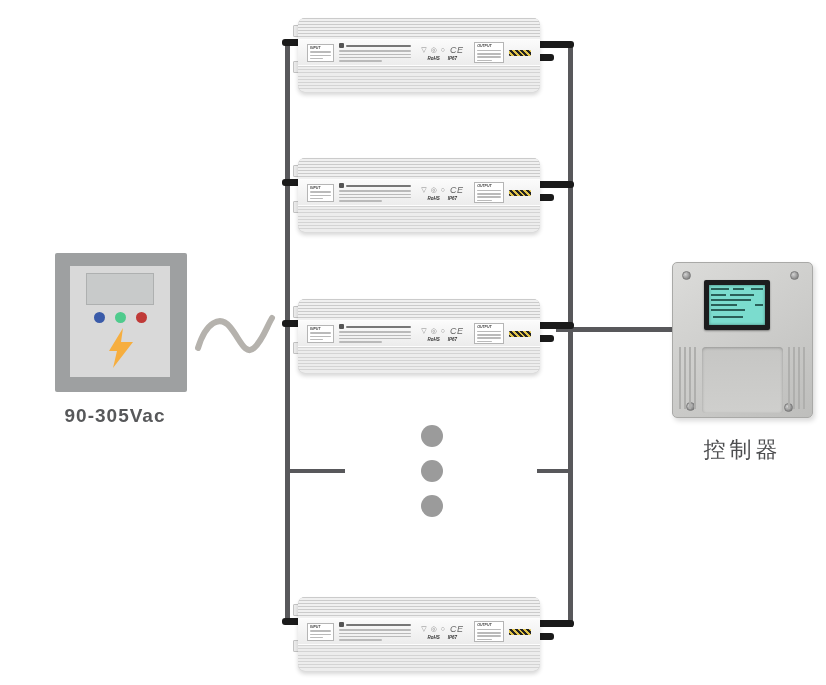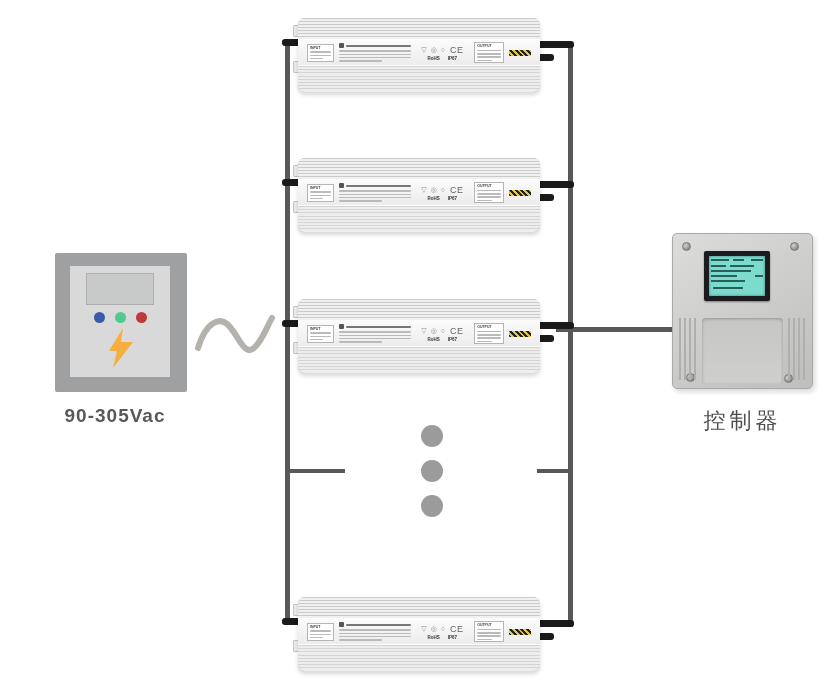--- a/index.html
+++ b/index.html
@@ -43,21 +43,21 @@
   .tab{position:absolute;left:11px;width:8px;height:10px;background:#ECECEC;border:1px solid #C4C4C4;border-radius:1px;}
   .tab-1{top:7px}.tab-2{top:43px}
   .dbody{position:absolute;left:16px;right:34px;top:0;height:74px;border-radius:7px;overflow:hidden;
          background:#E8E8E8;
          box-shadow:0 3px 4px rgba(0,0,0,.16), inset 6px 0 8px -4px rgba(0,0,0,.28), inset -6px 0 8px -4px rgba(0,0,0,.28);}
   .fins{width:100%;}
   .fins-top{height:21px;background:repeating-linear-gradient(to bottom,#CBCBCB 0 1px,#F0F0F0 1px 3px);}
   .fins-bottom{height:26px;background:repeating-linear-gradient(to bottom,#D4D4D4 0 1px,#EDEDED 1px 3.2px);}
   .band{height:27px;background:linear-gradient(#FBFBFB,#ECECEC);
         border-top:1px solid #FDFDFD;border-bottom:1px solid #FDFDFD;box-sizing:border-box;
-        display:flex;align-items:center;justify-content:center;gap:5px;padding:0 9px;}
+        display:flex;align-items:center;justify-content:center;gap:5px;padding:0 9px;font-style:italic;}
   .lbl-box{background:#FFFFFF;border:0.5px solid #B5B5B5;padding:1px 2px;box-sizing:border-box;}
   .lbl-input{width:27px;height:18px;}
   .lbl-output{width:30px;height:21px;}
   .lbl-h{display:block;font-size:3.5px;line-height:4px;font-weight:bold;color:#444;}
   i{display:block;font-style:normal;}
   .tl{height:1.5px;background:#BABABA;margin-top:1.8px;border-radius:1px;}
   .tl.short{width:60%;}
   .lbl-center{width:72px;}
   .model-row{display:flex;align-items:center;gap:2px;margin-bottom:1px;}
   .logo{width:5px;height:5px;background:#555;border-radius:1px;}
@@ -65,21 +65,21 @@
   .certs{width:54px;display:flex;flex-direction:column;align-items:center;}
   .cert-row{display:flex;align-items:center;gap:4px;}
   .cicons{font-size:7px;color:#888;letter-spacing:1px;}
   .ce{font-size:9px;color:#666;letter-spacing:0.5px;}
   .cert-row2{display:flex;gap:8px;margin-top:1px;}
   .ctext{font-size:4.5px;font-weight:bold;color:#333;}
   .warn-strip{width:22px;height:6px;border-radius:1px;
               background:repeating-linear-gradient(45deg,#222 0 2px,#E2C54A 2px 4px);}
 
   
-  .controller{position:absolute;left:672px;top:233px;width:141px;}
+  .controller{position:absolute;left:672px;top:262px;width:141px;}
   .ctrl-box{position:relative;width:141px;height:156px;border-radius:5px;border:1px solid #A9A9A7;
             background:linear-gradient(145deg,#DCDCDA,#BEBEBC);box-sizing:border-box;
             box-shadow:2px 3px 5px rgba(0,0,0,.15);}
   .screw{position:absolute;width:9px;height:9px;border-radius:50%;border:1px solid #7A7A7A;
          background:radial-gradient(circle at 35% 35%,#D2D2D2,#6D6D6D);box-sizing:border-box;}
   .screw-tl{left:9px;top:8px}.screw-tr{right:13px;top:8px}
   .screw-bl{left:13px;bottom:6px}.screw-br{right:19px;bottom:5px}
   .lcd{position:absolute;left:31px;top:17px;width:66px;height:50px;background:#1C1C1E;border-radius:2px;
        padding:5px;box-sizing:border-box;box-shadow:0 1px 2px rgba(0,0,0,.4);}
   .lcd-screen{position:relative;width:100%;height:100%;background:#7BDCCE;overflow:hidden;

